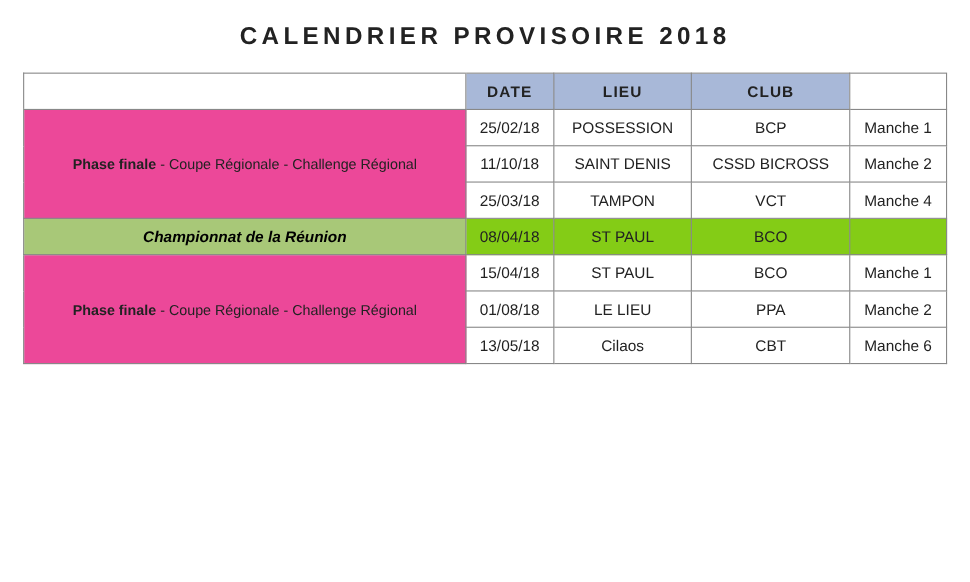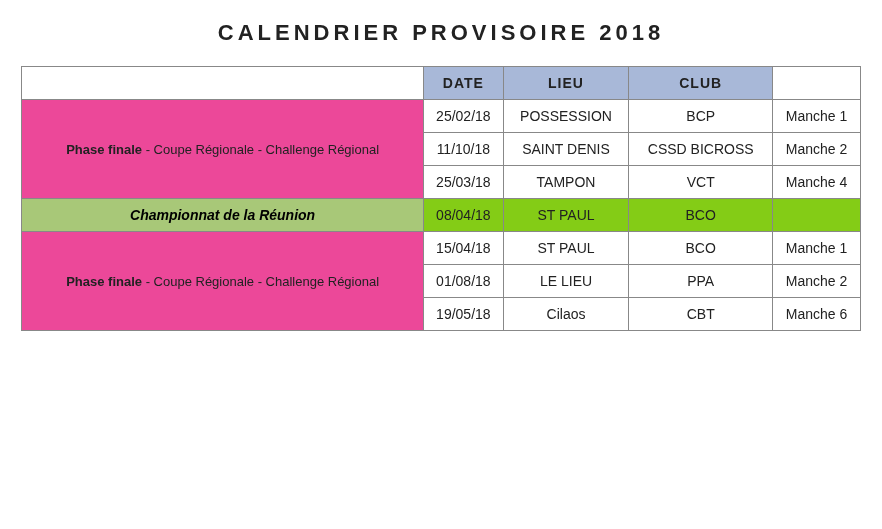--- a/index.html
+++ b/index.html
@@ -126,20 +126,20 @@
           <td>BCO</td>
           <td class="manche-col">Manche 1</td>
         </tr>
         <tr>
           <td>01/08/18</td>
           <td>LE LIEU</td>
           <td>PPA</td>
           <td class="manche-col">Manche 2</td>
         </tr>
         <tr>
-          <td>19/05/18</td>
+          <td>13/05/18</td>
           <td>Cilaos</td>
           <td>CBT</td>
           <td class="manche-col">Manche 6</td>
         </tr>
       </tbody>
   </table>
 </div>
 
 </body></html>

